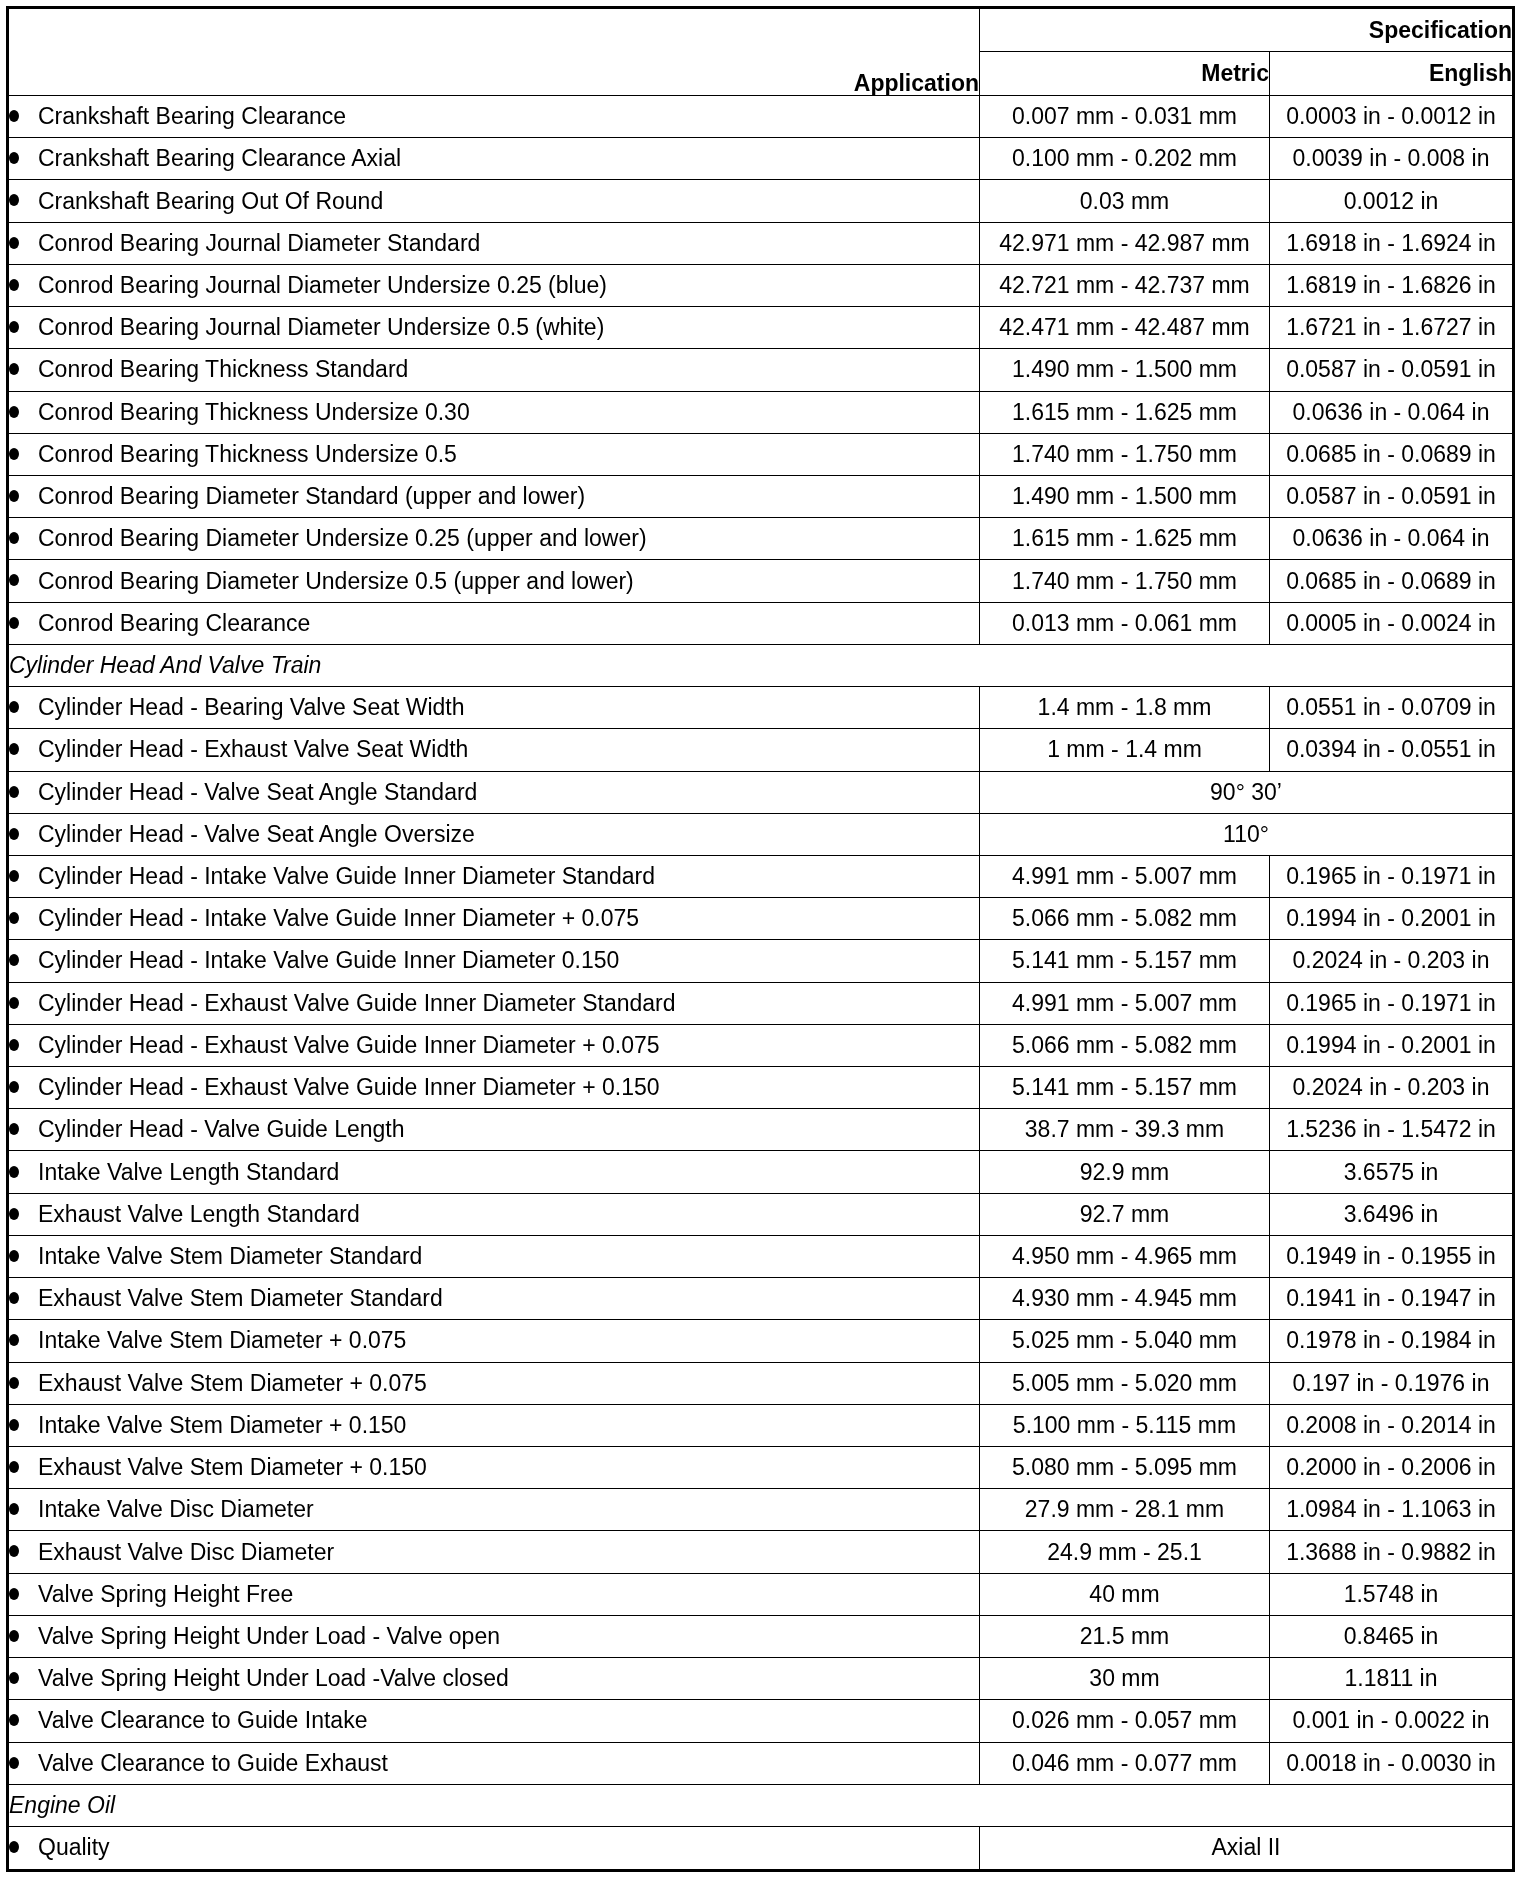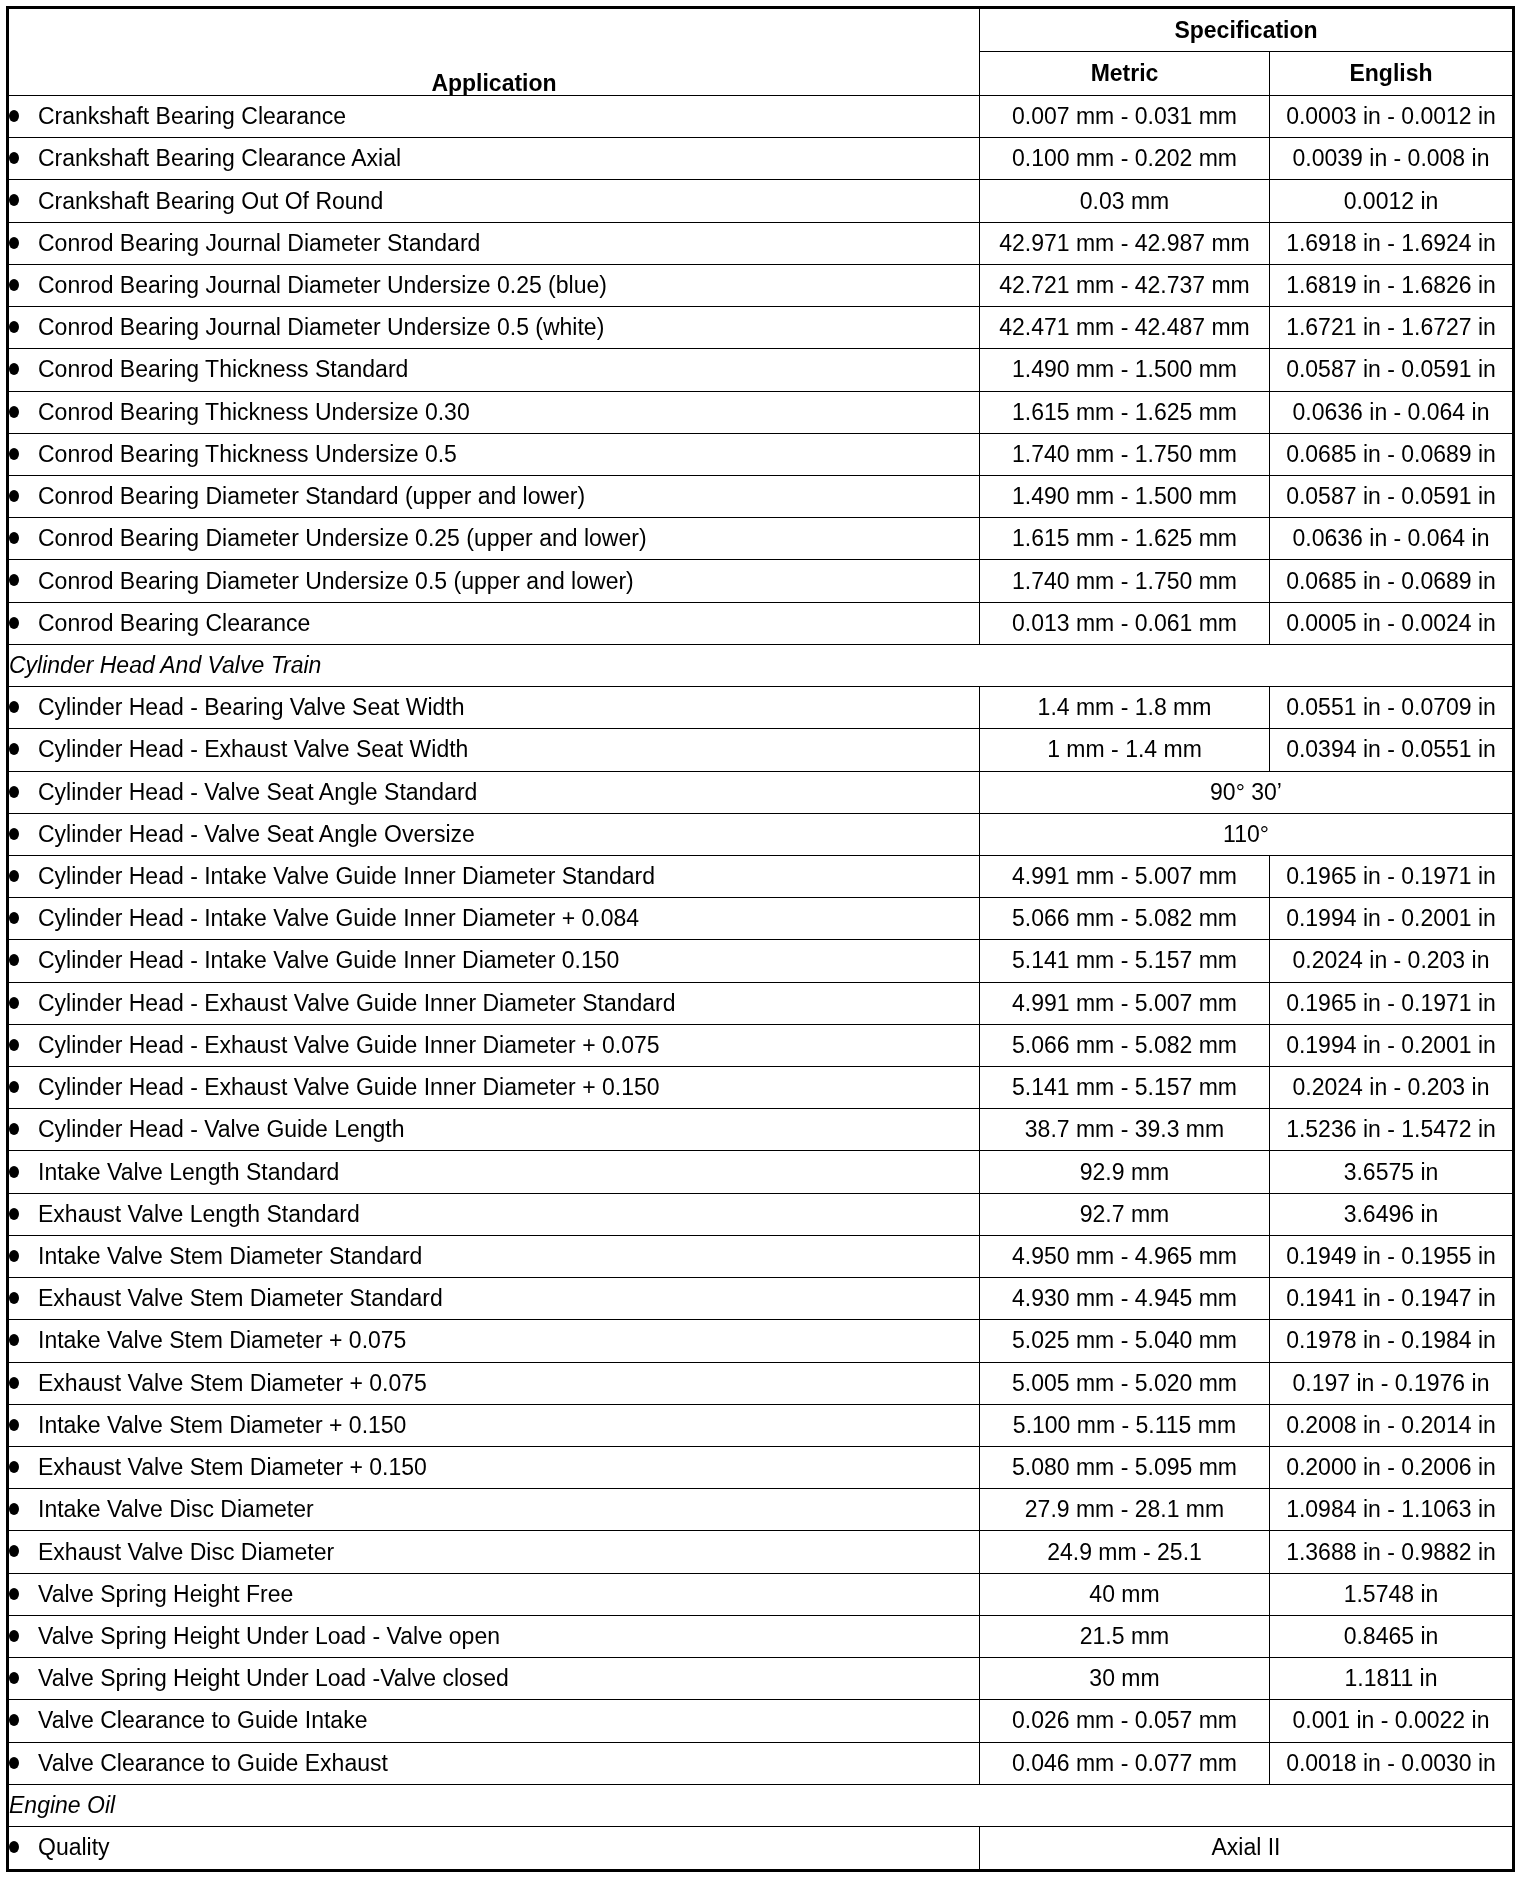--- a/index.html
+++ b/index.html
@@ -2,21 +2,21 @@
 <html><head>
 <meta charset="utf-8">
 <style>
   html, body { margin: 0; padding: 0; background: #ffffff; }
   body { width: 1520px; height: 1878px; overflow: hidden; position: relative;
          font-family: "Liberation Sans", "DejaVu Sans", sans-serif; color: #000; }
   table.spec { position: absolute; left: 6px; top: 6px; width: 1506px; height: 1866px;
                border-collapse: collapse; border: 3px solid #000; table-layout: fixed; }
   table.spec td, table.spec th { border: 1.5px solid #000; padding: 0; font-size: 23px;
                line-height: 1; white-space: nowrap; overflow: hidden; }
-  table.spec th { font-weight: bold; text-align: center; }
+  table.spec th { font-weight: bold; text-align: right; }
   th.app-h { vertical-align: bottom; padding-bottom: 8px; }
   .col-app { width: 972px; }
   .col-met { width: 290px; }
   .col-eng { width: 244px; }
   td.app { text-align: left; padding-left: 30px; }
   td.app .bullet { display: inline-block; width: 10px; height: 12px; border-radius: 50%;
                    background: #000; vertical-align: middle; margin-right: 19px; position: relative; top: -2px; }
   td.val { text-align: center; }
   td.section { text-align: left; padding-left: 6px; font-style: italic; }
   tr.hdr1 { height: 44px; }
@@ -127,21 +127,21 @@
       <tr>
         <td class="app"><span class="bullet"></span><span>Cylinder Head - Valve Seat Angle Oversize</span></td>
         <td colspan="2" class="val">110°</td>
       </tr>
       <tr>
         <td class="app"><span class="bullet"></span><span>Cylinder Head - Intake Valve Guide Inner Diameter Standard</span></td>
         <td class="val">4.991 mm - 5.007 mm</td>
         <td class="val">0.1965 in - 0.1971 in</td>
       </tr>
       <tr>
-        <td class="app"><span class="bullet"></span><span>Cylinder Head - Intake Valve Guide Inner Diameter + 0.084</span></td>
+        <td class="app"><span class="bullet"></span><span>Cylinder Head - Intake Valve Guide Inner Diameter + 0.075</span></td>
         <td class="val">5.066 mm - 5.082 mm</td>
         <td class="val">0.1994 in - 0.2001 in</td>
       </tr>
       <tr>
         <td class="app"><span class="bullet"></span><span>Cylinder Head - Intake Valve Guide Inner Diameter 0.150</span></td>
         <td class="val">5.141 mm - 5.157 mm</td>
         <td class="val">0.2024 in - 0.203 in</td>
       </tr>
       <tr>
         <td class="app"><span class="bullet"></span><span>Cylinder Head - Exhaust Valve Guide Inner Diameter Standard</span></td>

